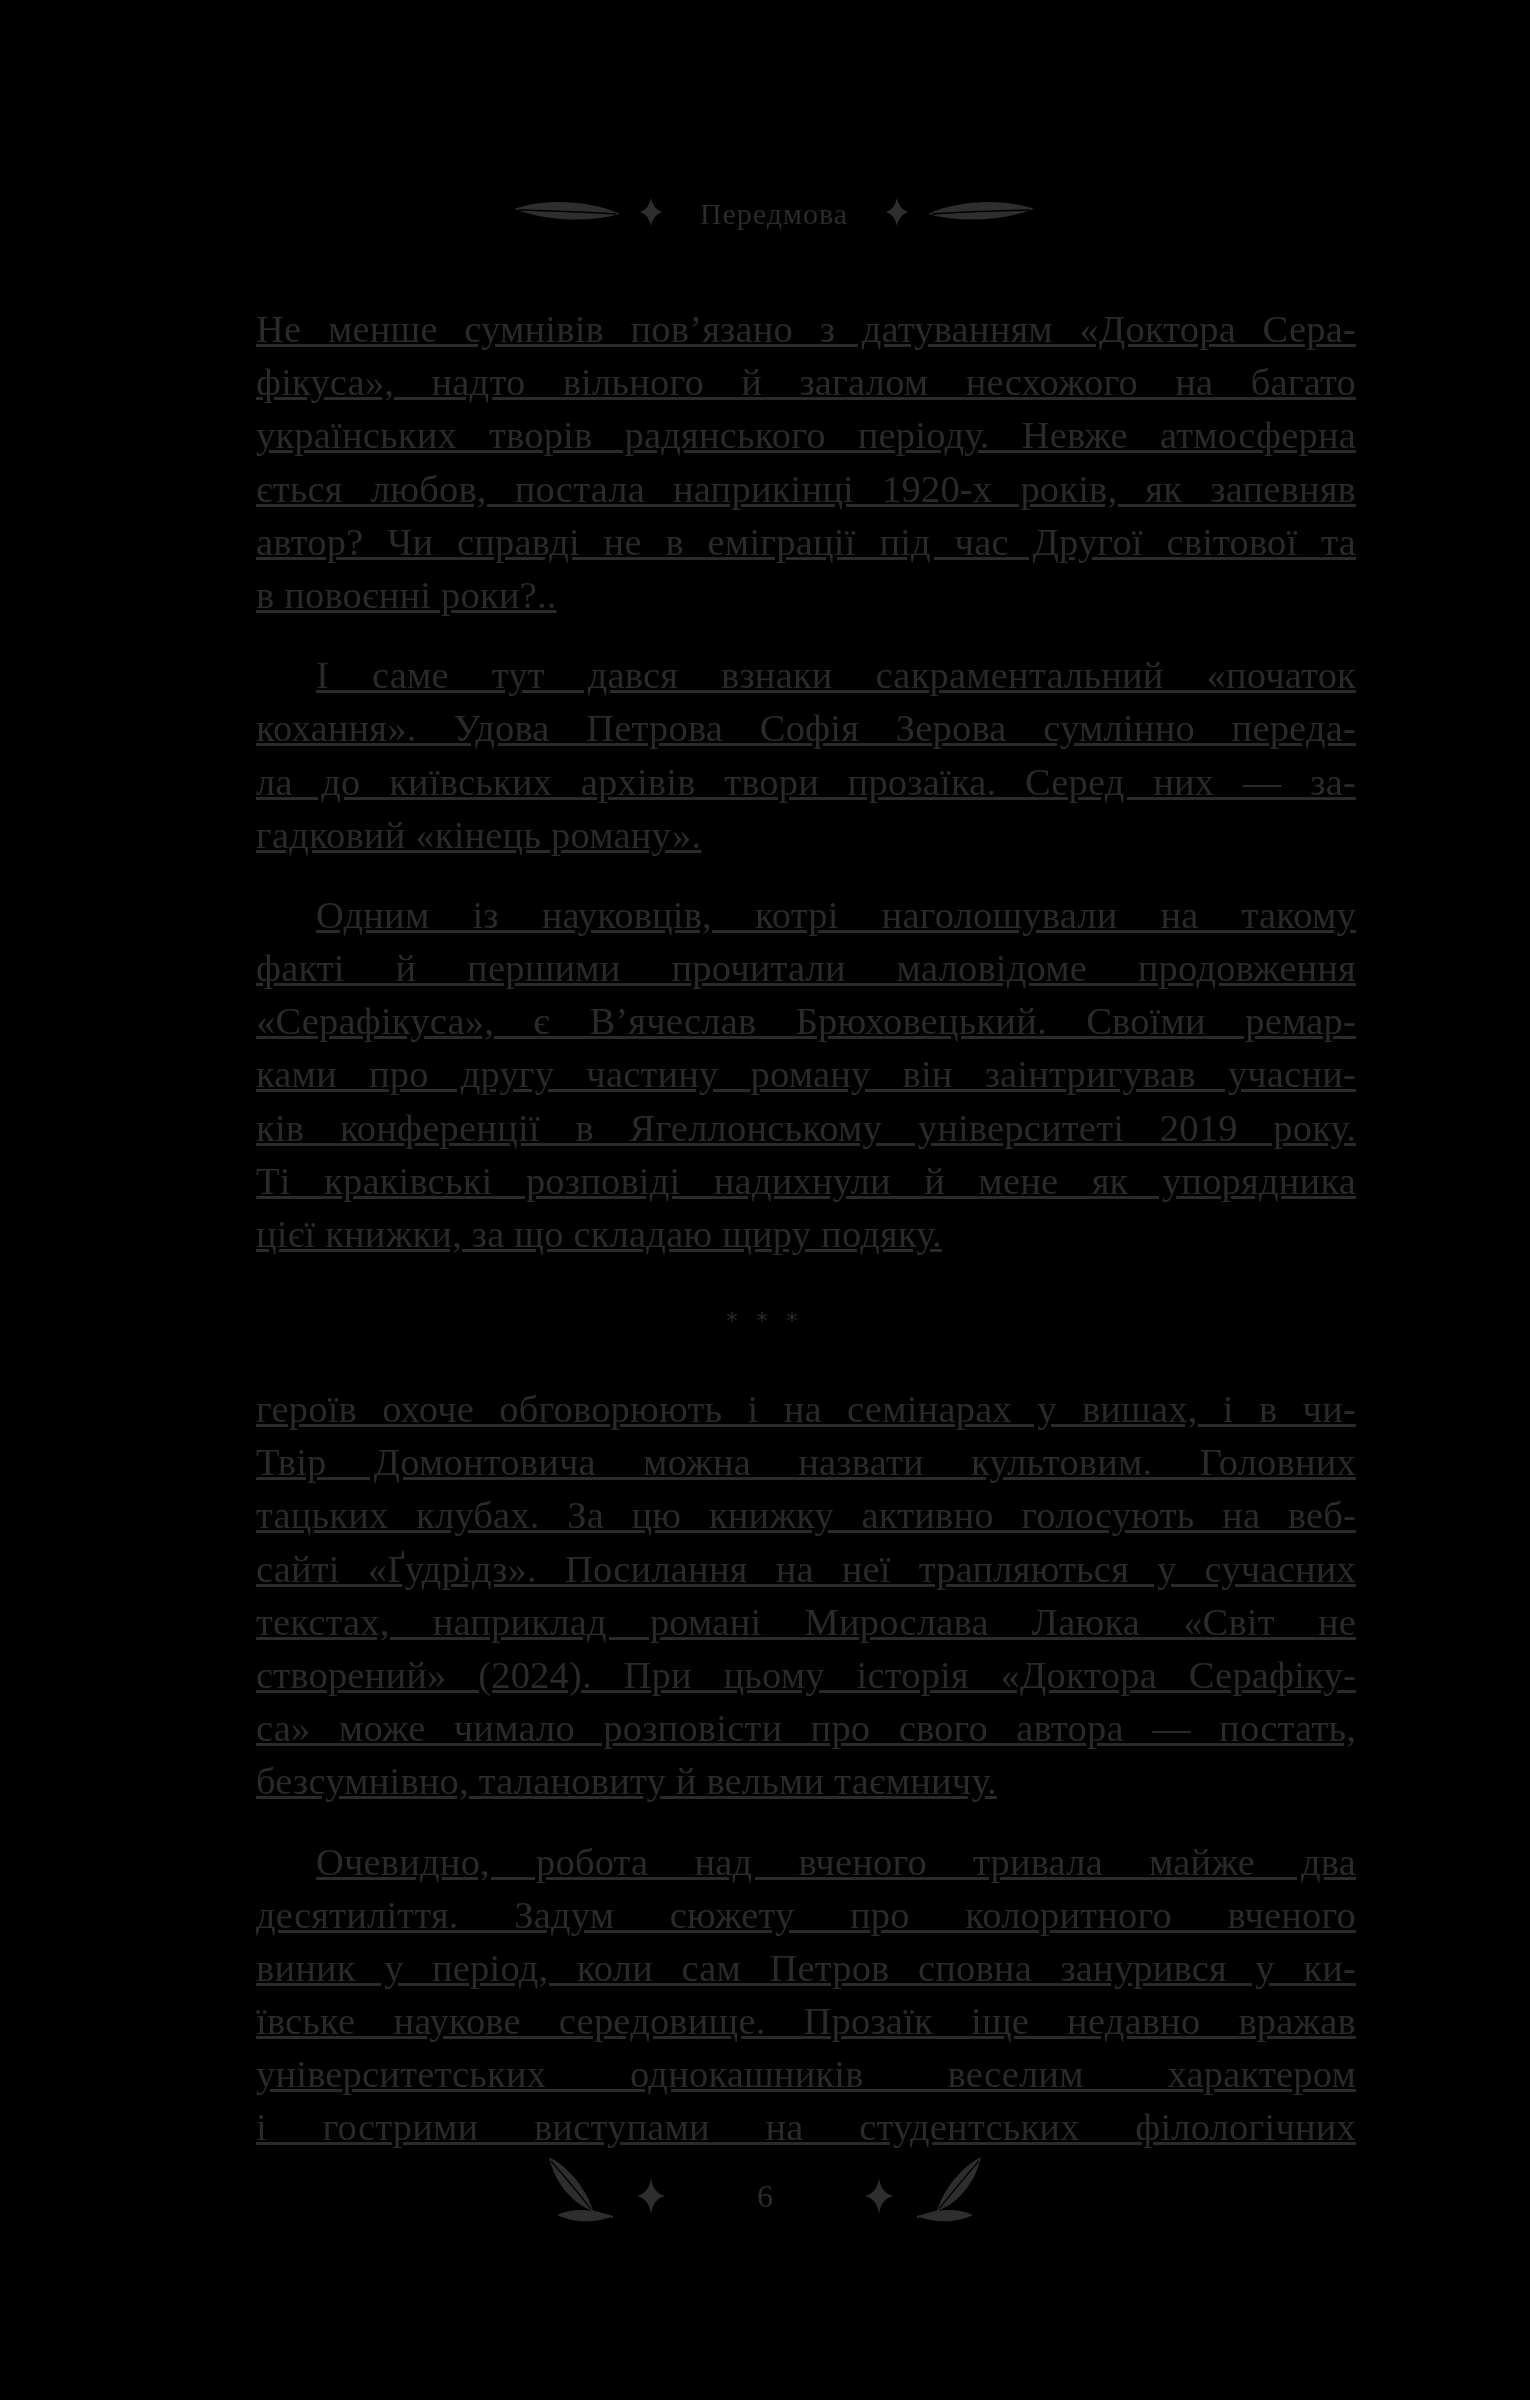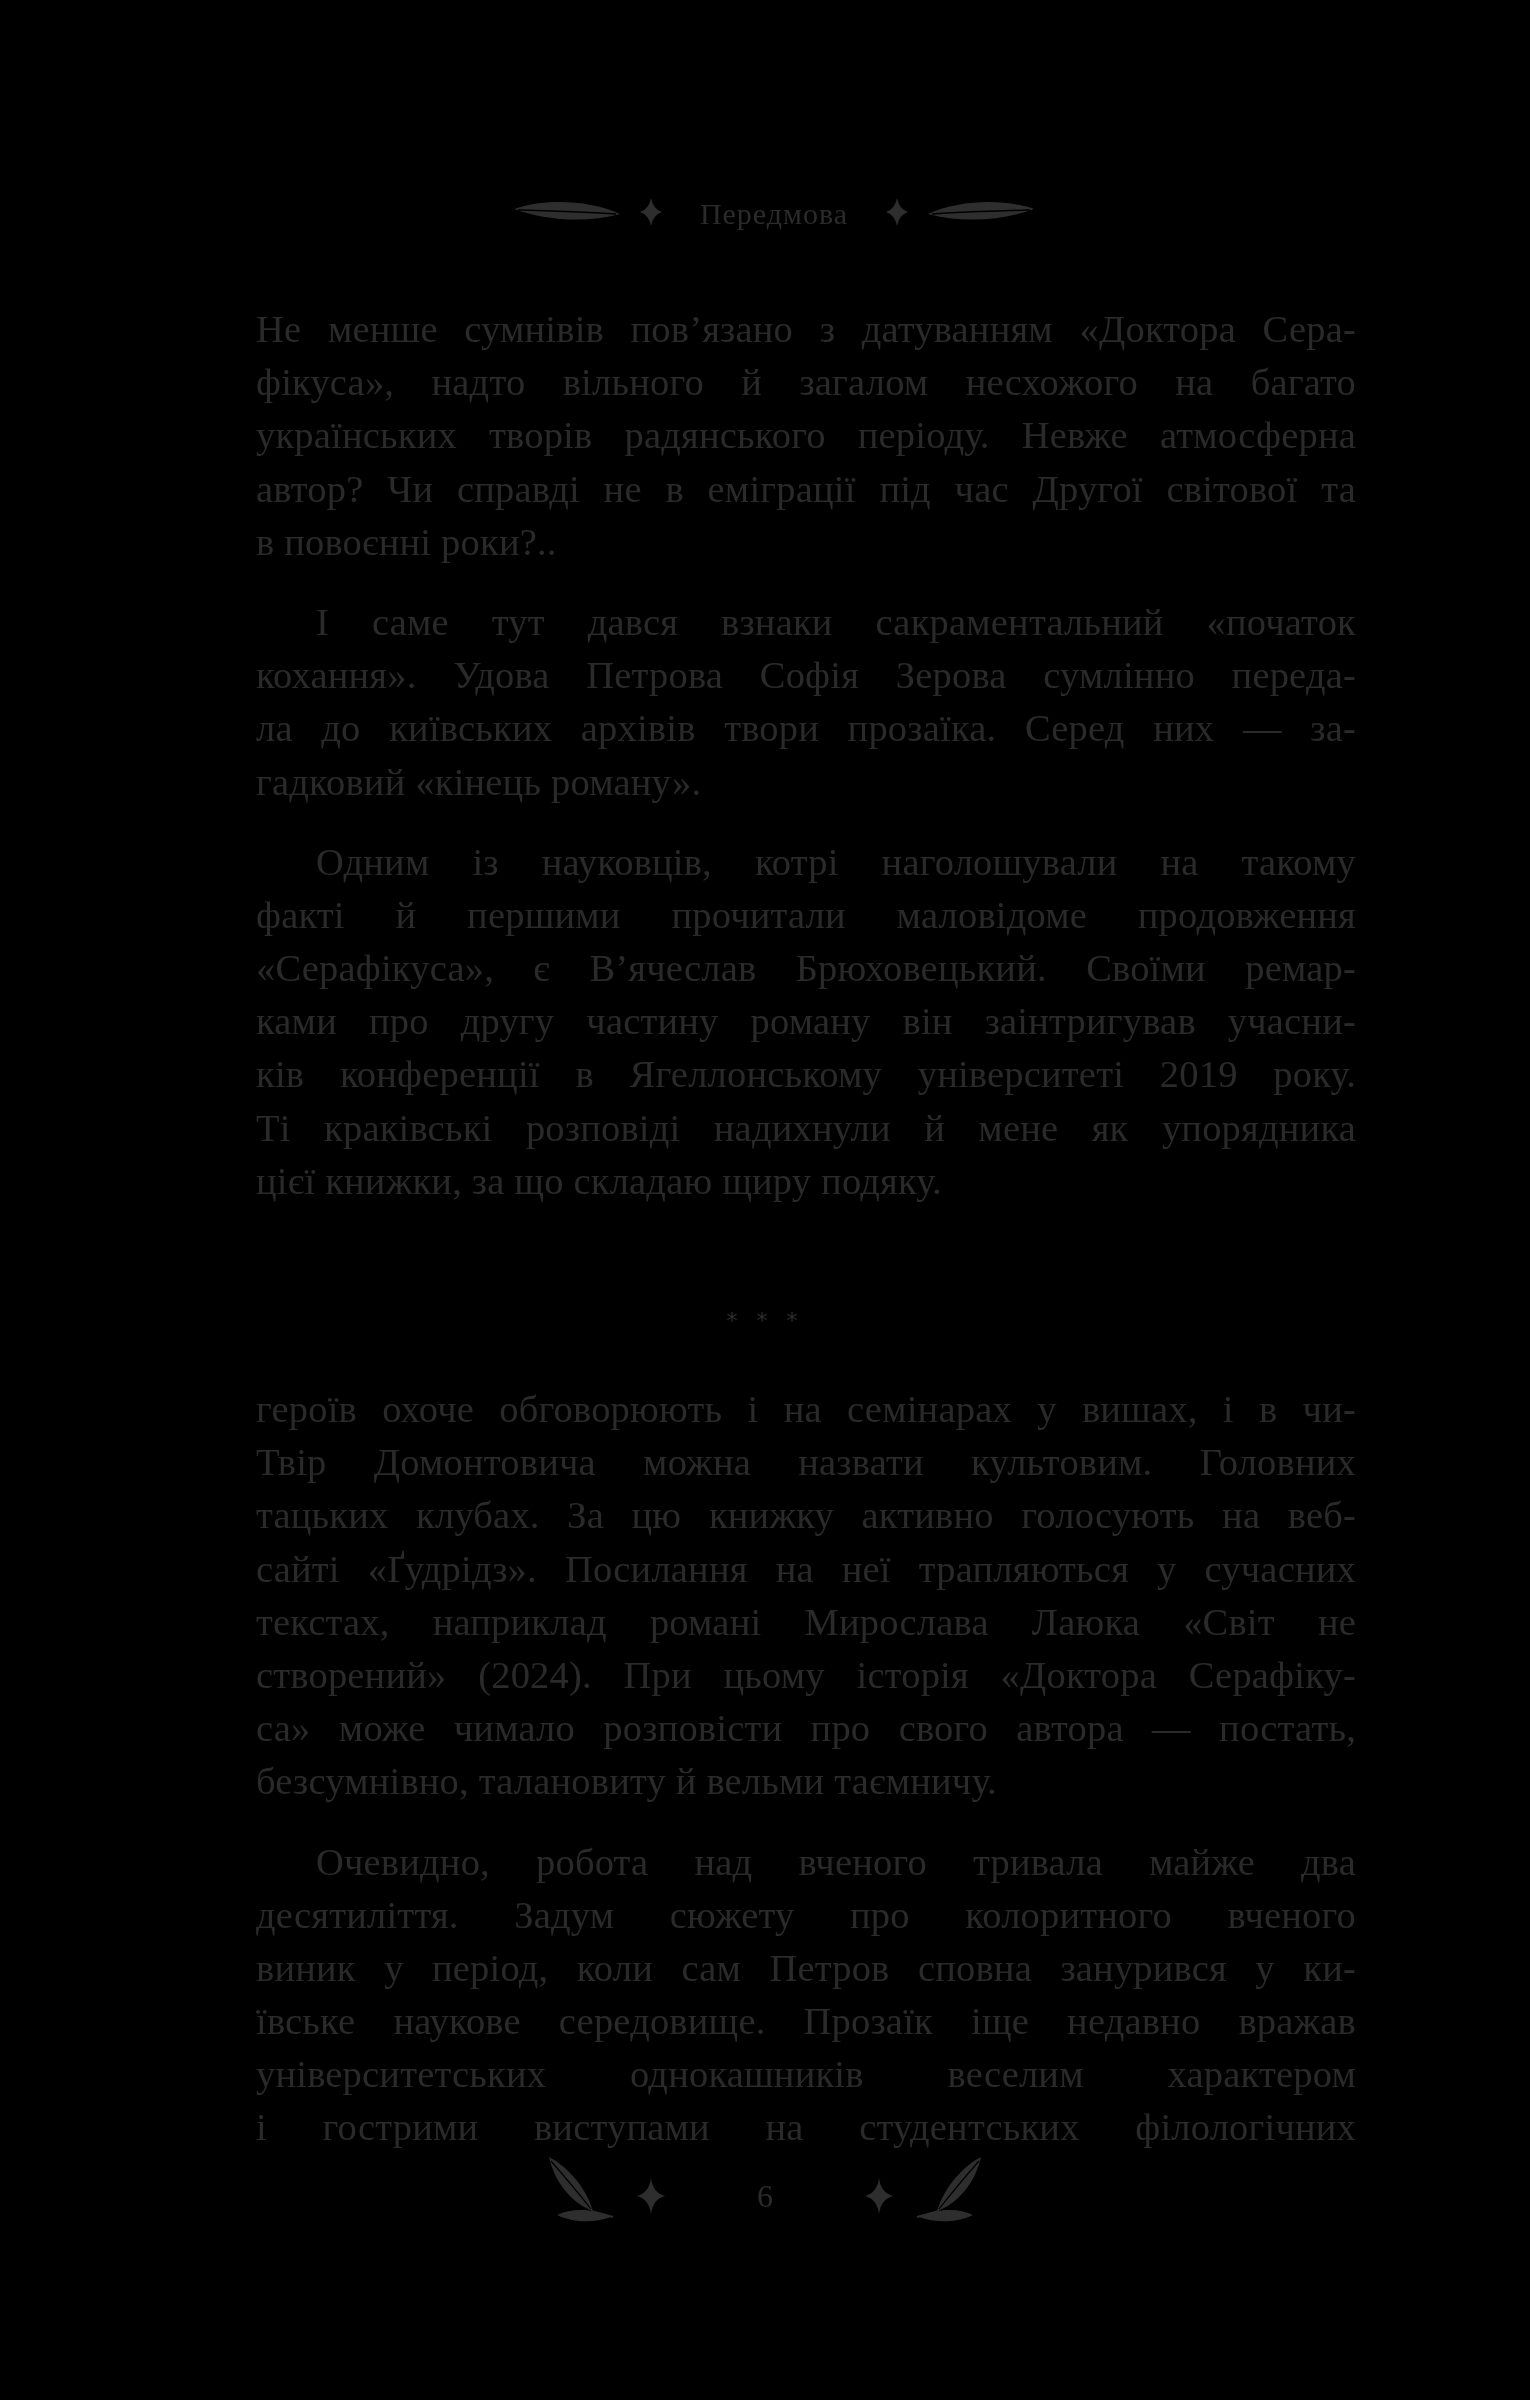--- a/index.html
+++ b/index.html
@@ -45,20 +45,21 @@
       font-size: 38.5px;
       line-height: 53.2px;
       letter-spacing: 0.2px;
     }
     .line {
       display: block;
       white-space: nowrap;
       text-align: justify;
       text-align-last: justify;
       height: 53.2px;
+      text-decoration: underline;
     }
     .line.last {
       text-align-last: left;
     }
     .line.indent {
       padding-left: 60px;
       margin-top: 27px;
     }
     .block1 { top: 303px; }
     .block2 { top: 1383px; }
@@ -113,20 +114,21 @@
     <path d="M2 12 C 30 2, 75 2, 108 17 C 75 26, 35 24, 2 12 Z" fill="#2e2e2e"></path>
     <path d="M6 13 C 40 14, 75 15, 104 17" stroke="#000" stroke-width="1.5" fill="none"></path>
   </svg>
 </div>
 
 <div class="text-block block1">
   <div>
     <span class="line">Не менше сумнівів пов’язано з датуванням «Доктора Сера-</span>
     <span class="line">фікуса», надто вільного й загалом несхожого на багато</span>
     <span class="line">українських творів радянського періоду. Невже атмосферна</span>
+    <span class="line">ється любов, постала наприкінці 1920-х років, як запевняв</span>
     <span class="line">автор? Чи справді не в еміграції під час Другої світової та</span>
     <span class="line last">в повоєнні роки?..</span>
   </div>
   <div>
     <span class="line indent">І саме тут дався взнаки сакраментальний «початок</span>
     <span class="line">кохання». Удова Петрова Софія Зерова сумлінно переда-</span>
     <span class="line">ла до київських архівів твори прозаїка. Серед них — за-</span>
     <span class="line last">гадковий «кінець роману».</span>
   </div>
   <div>

